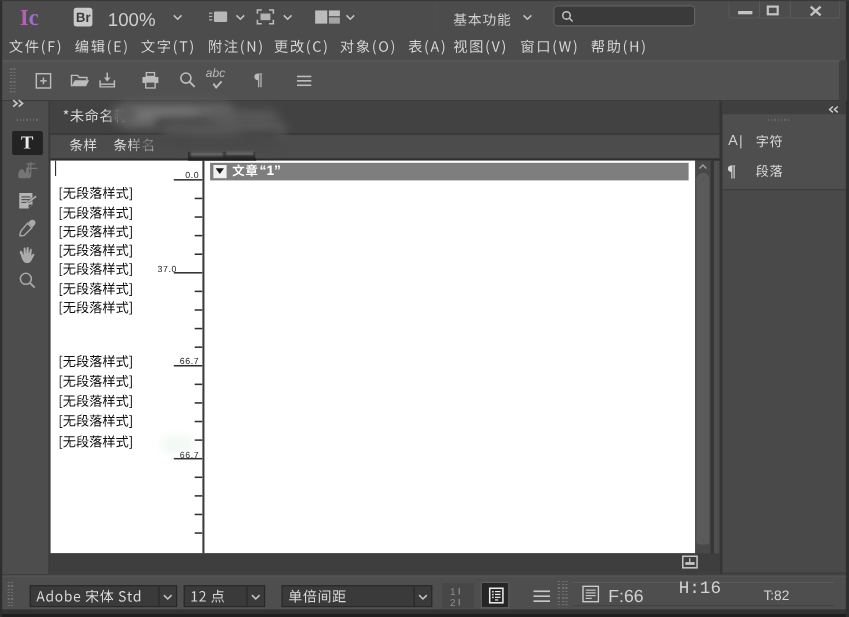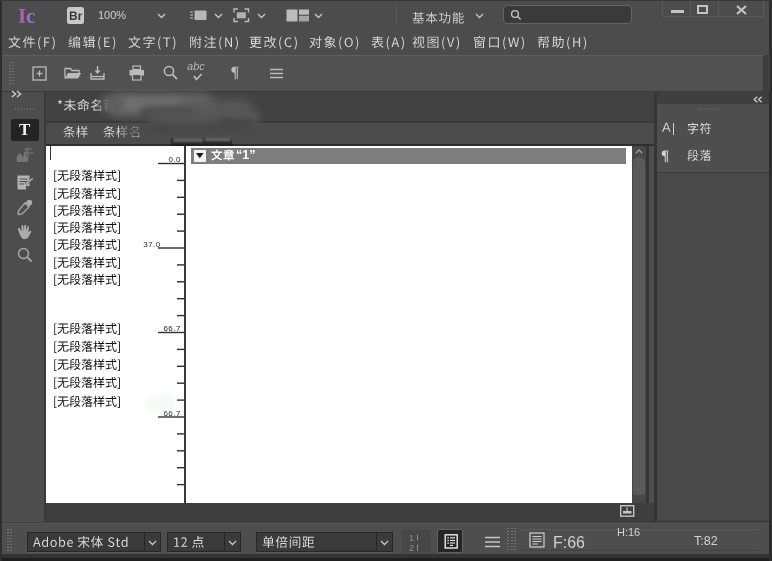--- a/index.html
+++ b/index.html
@@ -18,21 +18,21 @@
 <svg style="position:absolute;left:17.5px;top:4px;filter:blur(0.5px);" width="9.2" height="24.3" viewBox="0 0 9.2 24.3">
     <path d="M5.7 17.7 7.5 18V18.7H0.7V18L2.5 17.7V6L0.7 5.7V5H7.5V5.7L5.7 6Z" fill="#b560b5"></path>
   </svg>
 <svg style="position:absolute;left:25.5px;top:4px;filter:blur(0.5px);" width="10.3" height="24.3" viewBox="0 0 10.3 24.3">
     <path d="M8.8 18.1Q8.3 18.5 7.5 18.7Q6.7 18.9 5.8 18.9Q3.3 18.9 2 17.7Q0.7 16.4 0.7 13.9Q0.7 12.3 1.3 11.2Q1.9 10 3 9.4Q4 8.8 5.5 8.8Q6.9 8.8 8.6 9.2V12H7.8L7.4 10.3Q7.1 10.1 6.7 10Q6.4 9.9 5.8 9.9Q5.2 9.9 4.7 10.4Q4.2 10.8 4 11.7Q3.7 12.6 3.7 13.8Q3.7 15.9 4.3 16.8Q5 17.6 6.4 17.6Q7.8 17.6 8.8 17.3Z" fill="#9a70c8"></path>
   </svg>
 <div style="left:66.5px;top:6.5px;width:17.5px;height:17.5px;background:#c9c9c9;border-radius:2.5px;"></div>
 <svg style="position:absolute;left:69px;top:9px;" width="14.3" height="14.4" viewBox="0 0 14.3 14.4">
     <path d="M8.1 8.5Q8.1 9.6 7.3 10.2Q6.4 10.9 4.9 10.9H0.8V2.6H4.6Q6.1 2.6 6.9 3.1Q7.6 3.7 7.6 4.7Q7.6 5.4 7.3 5.9Q6.9 6.4 6.1 6.5Q7.1 6.6 7.6 7.2Q8.1 7.7 8.1 8.5ZM5.9 4.9Q5.9 4.4 5.6 4.1Q5.2 3.9 4.5 3.9H2.5V5.9H4.5Q5.2 5.9 5.6 5.7Q5.9 5.4 5.9 4.9ZM6.4 8.4Q6.4 7.2 4.7 7.2H2.5V9.6H4.8Q5.6 9.6 6 9.3Q6.4 9 6.4 8.4Z M9.5 10.9V6Q9.5 5.5 9.5 5.1Q9.5 4.8 9.5 4.5H11Q11 4.6 11.1 5.2Q11.1 5.7 11.1 5.9H11.1Q11.4 5.2 11.6 4.9Q11.7 4.7 12 4.5Q12.3 4.4 12.6 4.4Q13 4.4 13.2 4.5V5.9Q12.8 5.8 12.5 5.8Q11.8 5.8 11.5 6.3Q11.2 6.8 11.2 7.8V10.9Z" fill="#3a3a3a"></path>
   </svg>
-<span style="left:98px;top:9px;font-size:11px;color:#cfcfcf;">100%</span>
+<span style="left:98px;top:9px;font-size:17px;color:#cfcfcf;">100%</span>
 <svg style="left:157px;top:13px" width="9" height="5">
     <path d="M1 1 L4.5 4.5 L8 1" fill="none" stroke="#c4c4c4" stroke-width="1.4"></path>
   </svg>
 <svg style="left:189px;top:10px" width="18" height="11">
 <g stroke="#b0b0b0" stroke-width="1.2">
       <line x1="1" y1="2" x2="4" y2="2"></line>
       <line x1="1" y1="5" x2="4" y2="5"></line>
       <line x1="1" y1="8" x2="4" y2="8"></line>
     </g>
 <rect x="5.5" y="0.5" width="12" height="9.5" rx="1" fill="#b8b8b8"></rect>
@@ -393,19 +393,19 @@
 <svg style="left:529px;top:532px" width="17" height="17">
     <rect x="1" y="1" width="14" height="14" fill="none" stroke="#d0d0d0" stroke-width="1.2"></rect>
     <g stroke="#d0d0d0" stroke-width="1">
       <line x1="3.5" y1="4.5" x2="12.5" y2="4.5"></line>
       <line x1="3.5" y1="7" x2="12.5" y2="7"></line>
       <line x1="3.5" y1="9.5" x2="12.5" y2="9.5"></line>
       <line x1="3.5" y1="12" x2="9" y2="12"></line>
     </g>
   </svg>
 <span style="left:553px;top:533.5px;font-size:16px;color:#d2d2d2;">F:66</span>
-<span style="left:617px;top:526px;font-size:11px;color:#d2d2d2;">H:16</span>
+<span style="left:617px;top:526px;font-size:16px;color:#d2d2d2;font-family:Liberation Mono, monospace;">H:16</span>
 <span style="left:694px;top:533.5px;font-size:12.5px;color:#d2d2d2;">T:82</span>
 <div style="left:0px;top:554px;width:772px;height:4px;background:#333333;"></div>
 <div style="left:0px;top:558px;width:772px;height:3px;background:#1f1f1f;"></div>
 <div style="left:0px;top:0px;width:2px;height:561px;background:#2e2e2e;"></div>
 <div style="left:769px;top:0px;width:3px;height:561px;background:#2e2e2e;"></div>
 <div style="left:0px;top:0px;width:772px;height:1px;background:#383838;"></div>
 <div style="left:764px;top:55px;width:6px;height:37px;background:#3f3f3f;"></div>
 </body></html>

